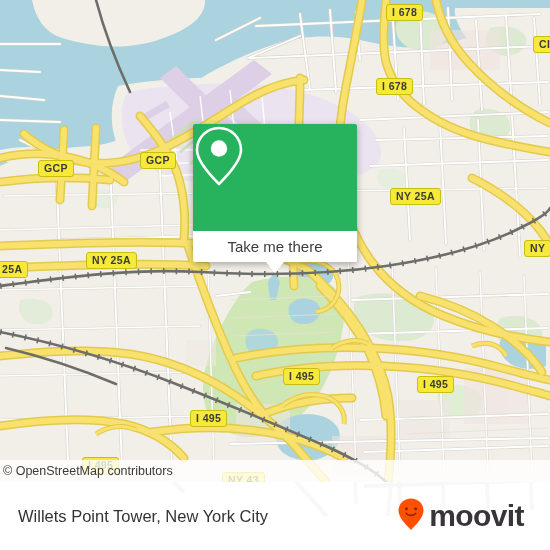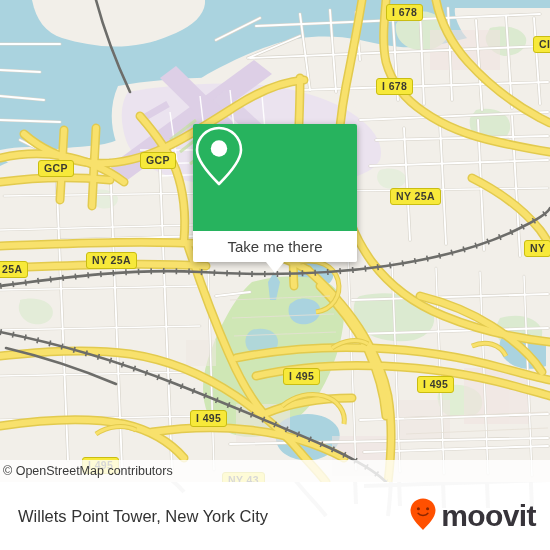--- a/index.html
+++ b/index.html
@@ -73,21 +73,21 @@
 
   
   .footer{
     position:absolute;left:0;top:482px;width:550px;height:68px;
     background:#ffffff;overflow:hidden;
   }
   .footer-wm{position:absolute;left:0;top:-482px;opacity:.055;}
   .footer-inner{
     position:relative;width:100%;height:100%;
     display:flex;align-items:center;justify-content:space-between;
-    padding:0 14px 0 18px;box-sizing:border-box;
+    padding:0 26px 0 18px;box-sizing:border-box;
   }
   .footer-title{
     font-size:16.5px;color:#333333;white-space:nowrap;
     font-family:"Liberation Sans",sans-serif;
   }
   .brand{display:flex;align-items:center;gap:4px;}
   .brand-word{
     font-size:30px;font-weight:bold;color:#37343a;letter-spacing:-.6px;
     font-family:"Liberation Sans",sans-serif;line-height:30px;
   }

